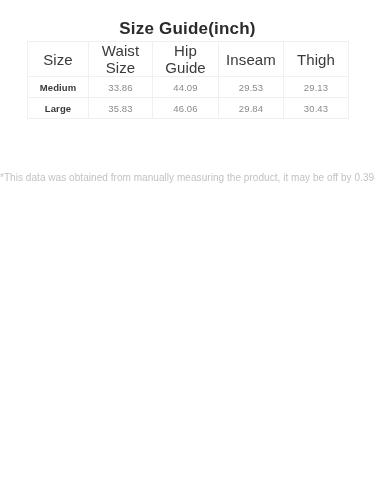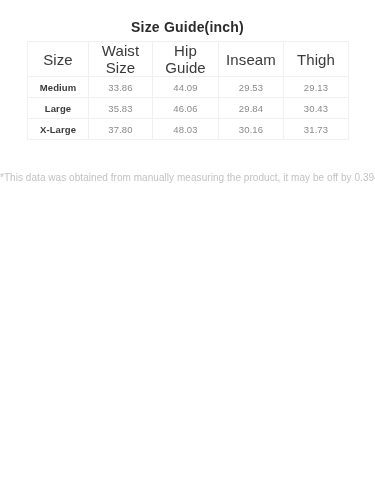--- a/index.html
+++ b/index.html
@@ -19,21 +19,21 @@
     background: #ffffff;
     overflow: hidden;
   }
 
   .page-title {
     position: absolute;
     top: 19px;
     left: 0;
     width: 375px;
     text-align: center;
-    font-size: 14px;
+    font-size: 17px;
     font-weight: bold;
     color: #2b2b2b;
     letter-spacing: 0.2px;
   }
 
   .size-table-wrap {
     position: absolute;
     top: 41px;
     left: 27px;
     width: 321px;
@@ -126,26 +126,19 @@
           <td>29.53</td>
           <td>29.13</td>
         </tr>
         <tr>
           <td class="size-label">Large</td>
           <td>35.83</td>
           <td>46.06</td>
           <td>29.84</td>
           <td>30.43</td>
         </tr>
-        <tr>
-          <td class="size-label">X-Large</td>
-          <td>37.80</td>
-          <td>48.03</td>
-          <td>30.16</td>
-          <td>31.73</td>
-        </tr>
       </tbody>
     </table>
   </div>
 
   <div class="footnote">*This data was obtained from manually measuring the product, it may be off by 0.39-0.79 IN.</div>
 
 </div>
 
 </body></html>

